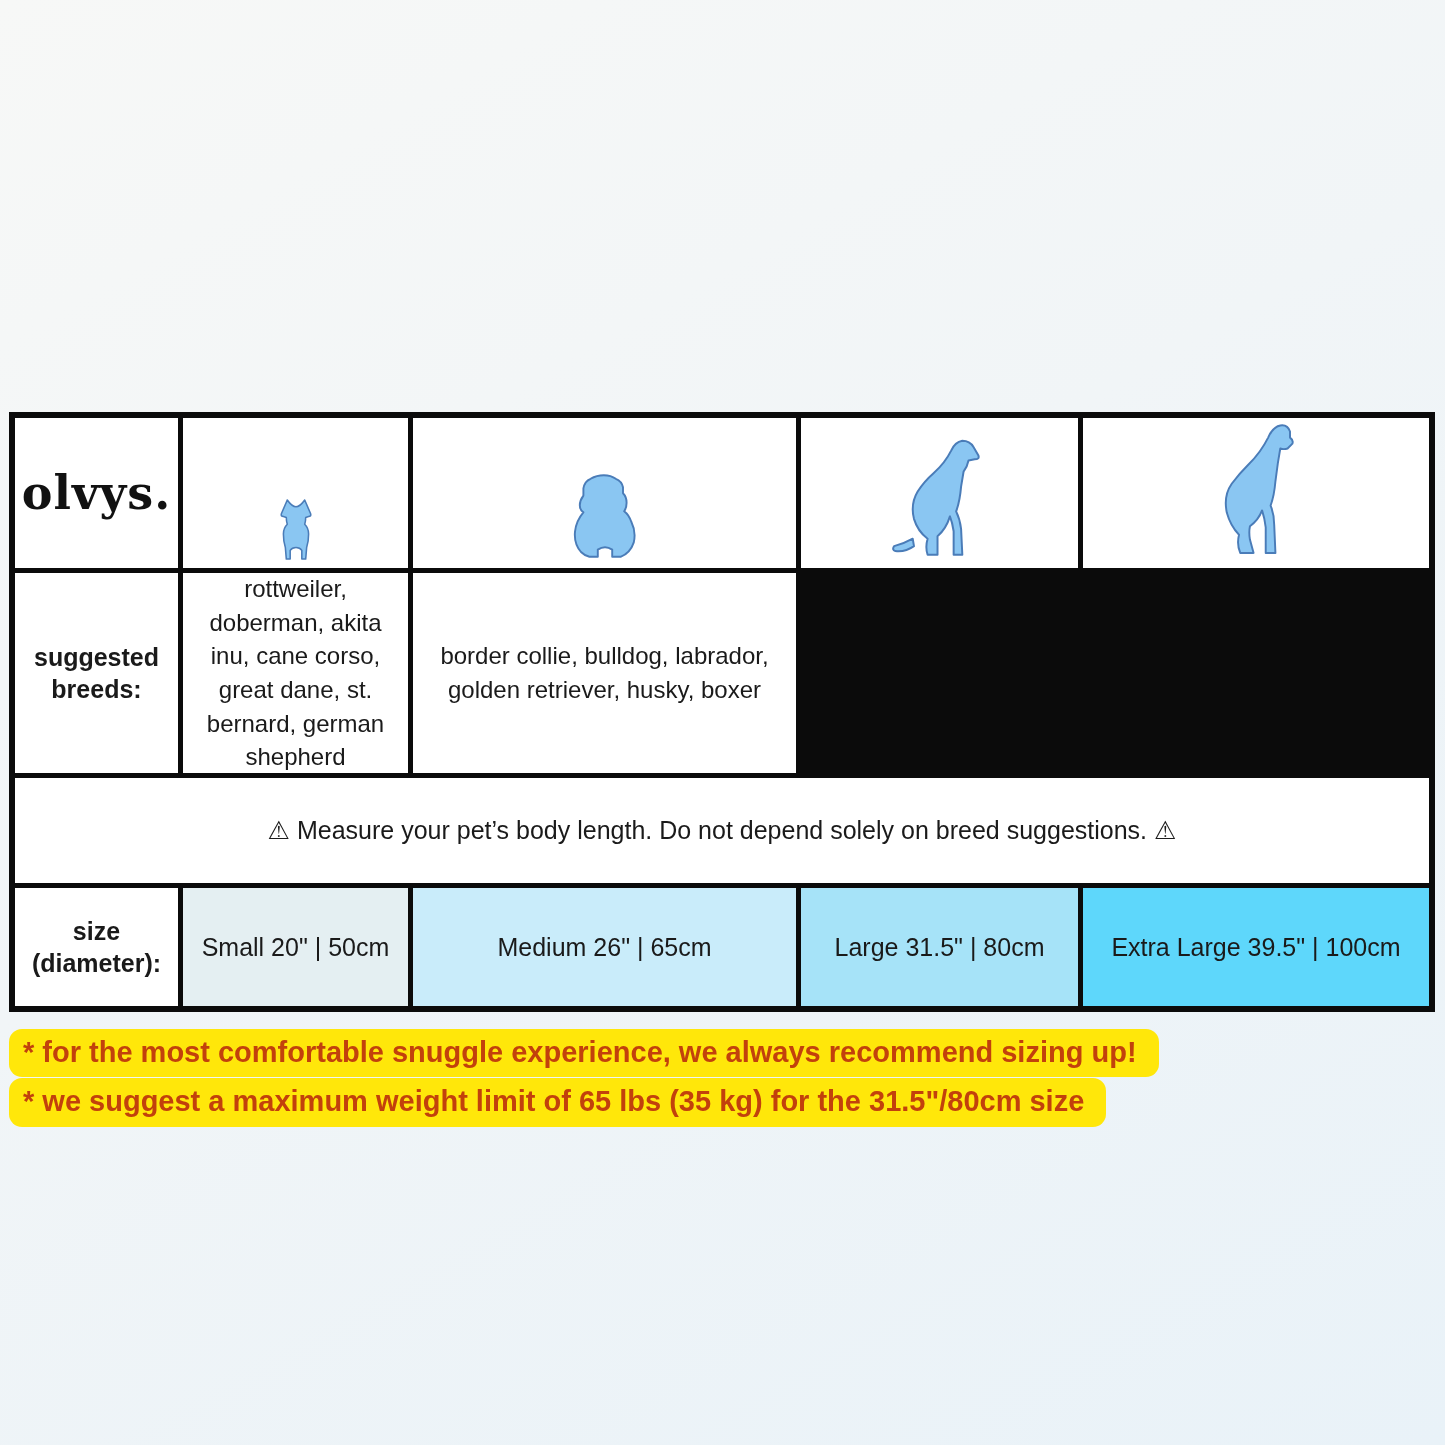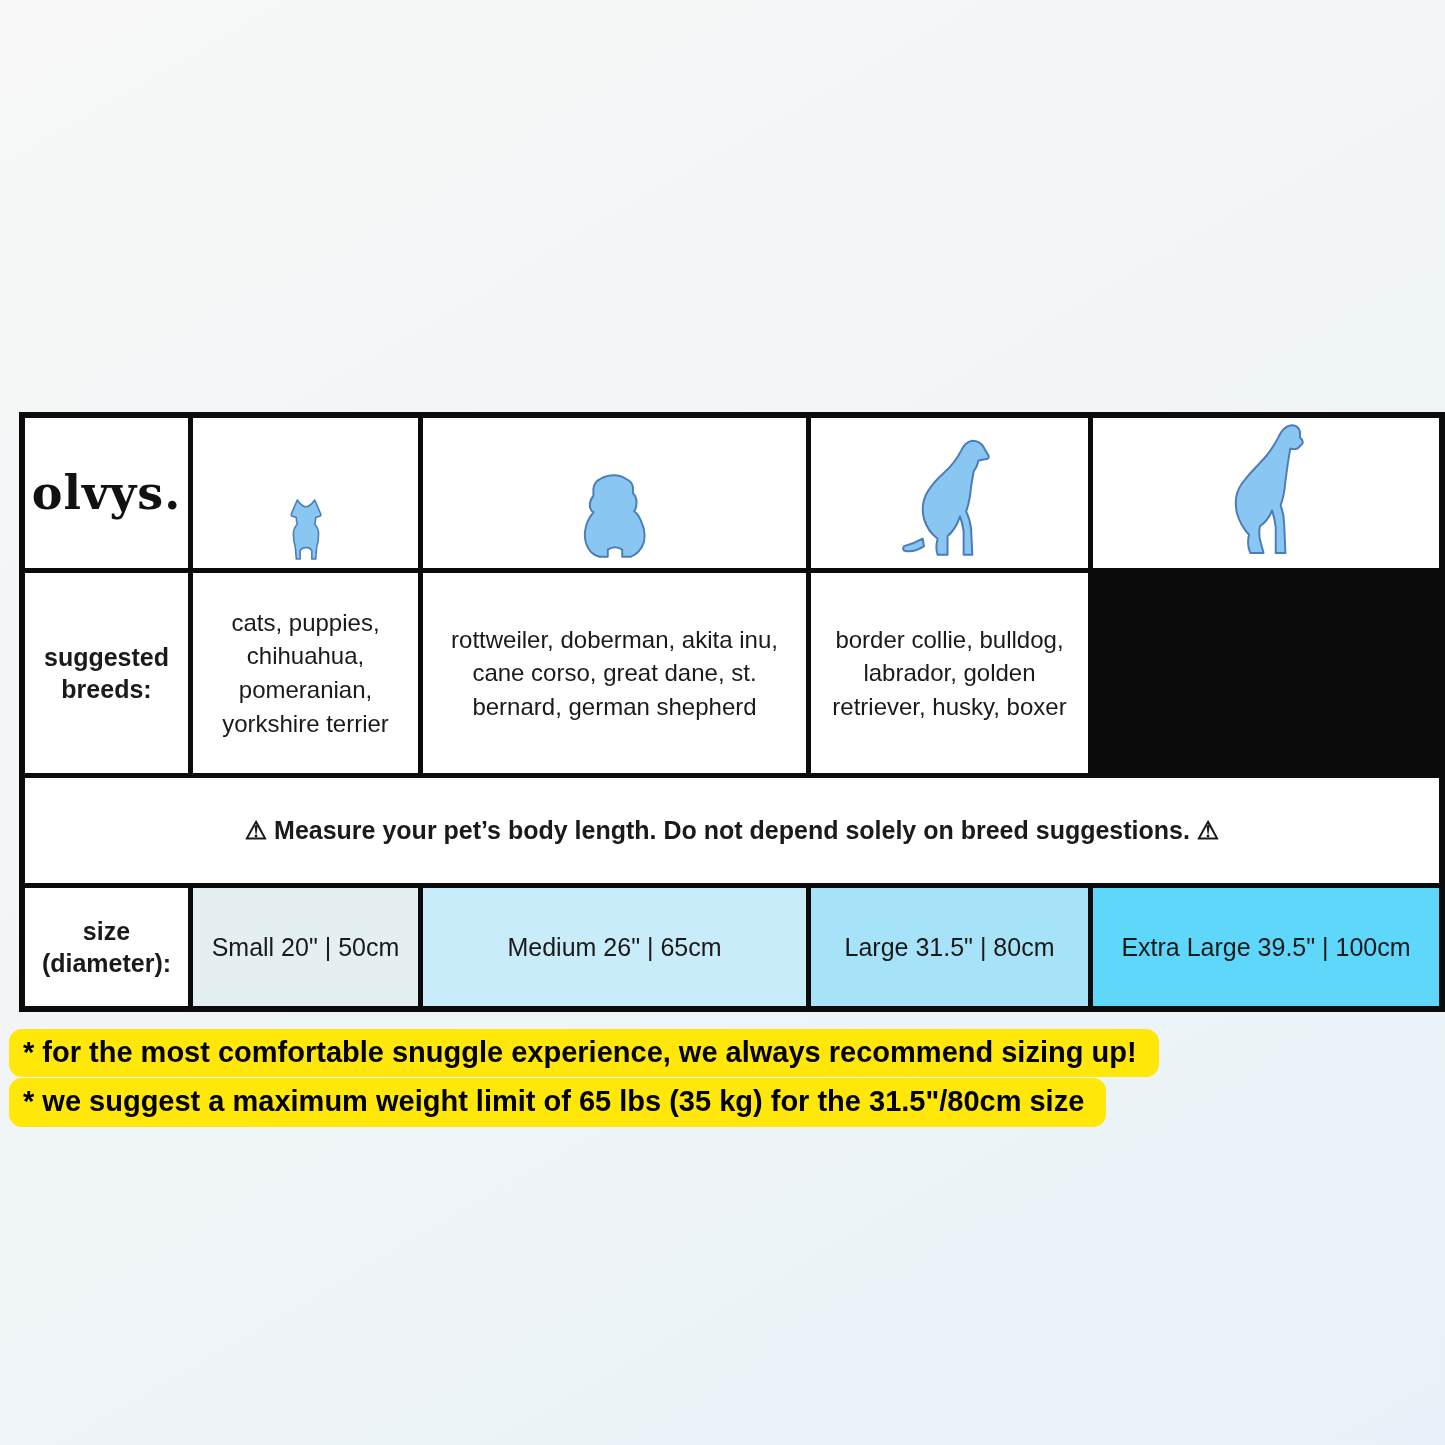--- a/index.html
+++ b/index.html
@@ -5,21 +5,21 @@
   html,body { margin:0; padding:0; }
   .canvas {
     position:relative;
     width:1445px; height:1445px;
     background:linear-gradient(150deg,#f7f8f7 0%,#f1f5f7 45%,#e9f2f8 100%);
     font-family:"Liberation Sans",sans-serif;
     color:#1a1a1a;
     overflow:hidden;
   }
   .size-table {
-    position:absolute; left:19px; top:412px;
+    position:absolute; left:9px; top:412px;
     width:1426px; height:600px;
     background:#0b0b0b;
     display:grid;
     grid-template-columns:163px 225px 383px 277px 346px;
     grid-template-rows:150px 200px 105px 118px;
     gap:5px;
     padding:6px;
     box-sizing:border-box;
   }
   .cell {
@@ -28,31 +28,31 @@
     text-align:center;
     overflow:hidden;
   }
   .icon-cell { align-items:flex-end; padding-bottom:7px; box-sizing:border-box; }
   .logo {
     font-family:"DejaVu Serif","Liberation Serif",serif;
     font-weight:bold; font-size:46px; letter-spacing:1px; color:#111;
   }
   .row-label { font-weight:bold; font-size:25px; line-height:1.3; padding:0 2px; }
   .breeds-text { font-size:24px; line-height:1.40; padding:0 6px; }
-  .warning-cell { grid-column:1 / -1; font-weight:bold; font-size:25px; }
+  .warning-cell { grid-column:1 / -1; font-weight:normal; font-size:25px; }
   .size-cell { font-size:25px; }
   .dog-svg path { fill:#8ac6f2; stroke:#4a7cb8; stroke-width:1.6; stroke-linejoin:round; }
   .notes { position:absolute; left:9px; top:1029px; }
   .note-bar {
     display:table;
     background:#ffe70a;
     border-radius:13px;
     padding:8px 22px 10px 14px;
     font-weight:bold; font-size:29px; line-height:1.05;
-    margin-bottom:1px; color:#000000;
+    margin-bottom:1px; color:#c2410c;
     white-space:nowrap;
   }
 </style>
 </head>
 <body>
 
 <div class="canvas">
 
   <div class="size-table">
 
@@ -81,23 +81,20 @@
     <div class="cell icon-cell">
       <svg class="dog-svg" width="102" height="140" viewBox="0 0 84 112" aria-hidden="true">
         <path d="M62 2 Q68 1 70 7 L70 12 Q73 14 72 17 L68 21 Q65 22 62 21 Q61 27 60 33 L58 48 Q57 60 54 68 Q57 75 57 84 L58 107 L50 107 L50 86 Q49 78 47 72 Q44 80 37 85 Q36 90 37 96 L40 107 L29 107 Q26 100 28 92 Q21 85 18 74 Q15 60 22 50 Q28 42 36 34 Q46 24 52 12 Q56 3 62 2 Z"></path>
       </svg>
     </div>
 
     <div class="cell">
       <span class="row-label">suggested breeds:</span>
     </div>
     <div class="cell">
-      <span class="breeds-text">cats, puppies, chihuahua, pomeranian, yorkshire terrier</span>
-    </div>
-    <div class="cell">
       <span class="breeds-text">rottweiler, doberman, akita inu, cane corso, great dane, st. bernard, german shepherd</span>
     </div>
     <div class="cell">
       <span class="breeds-text">border collie, bulldog, labrador, golden retriever, husky, boxer</span>
     </div>
 
     <div class="cell warning-cell">
       <span>⚠ Measure your pet’s body length. Do not depend solely on breed suggestions. ⚠</span>
     </div>
 

